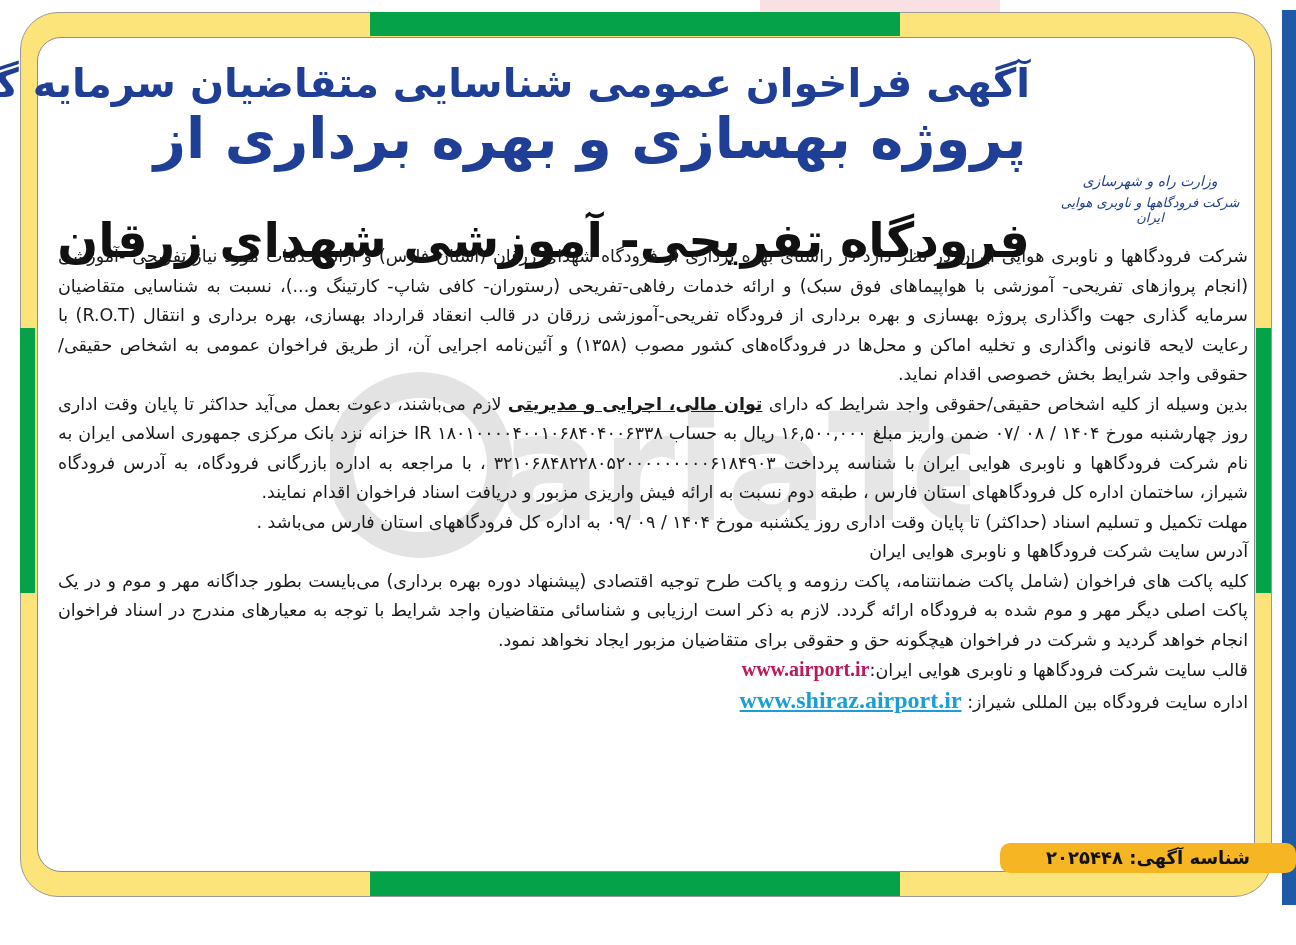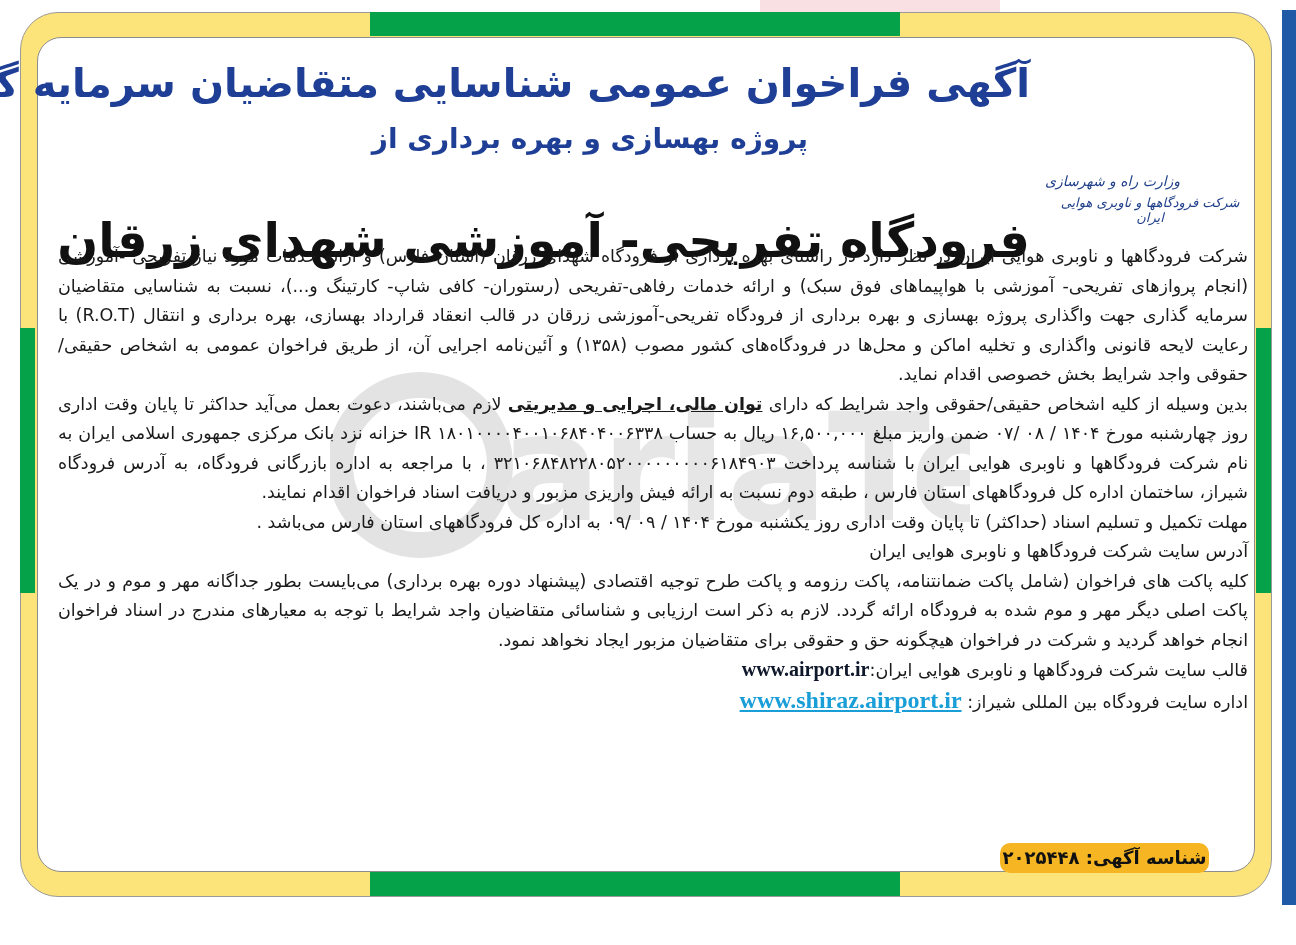--- a/index.html
+++ b/index.html
@@ -17,38 +17,38 @@
     .green-bar-top { position:absolute; left:370px; top:12px; width:530px; height:24px; background:#05a24a; }
     .green-bar-bottom { position:absolute; left:370px; top:872px; width:530px; height:24px; background:#05a24a; }
     .green-bar-left { position:absolute; left:20px; top:328px; width:15px; height:265px; background:#05a24a; }
     .green-bar-right { position:absolute; left:1256px; top:328px; width:15px; height:265px; background:#05a24a; }
     .frame-inner {
       position:absolute; left:37px; top:37px; width:1218px; height:835px;
       background:#ffffff; border-radius:24px; border:1.5px solid #8d8d8d; box-sizing:border-box;
     }
     .logo-box { position:absolute; left:1045px; top:45px; width:210px; height:185px; }
     .logo-circle-wrap { position:absolute; left:35px; top:0; width:140px; height:125px; }
-    .logo-cap1 { position:absolute; left:0; top:128px; width:210px; text-align:left; font-family:"DejaVu Serif", serif; font-style:italic; font-size:14px; color:#1f3f8a; }
+    .logo-cap1 { position:absolute; left:0; top:128px; width:210px; text-align:center; font-family:"DejaVu Serif", serif; font-style:italic; font-size:14px; color:#1f3f8a; }
     .logo-cap2 { position:absolute; left:0; top:150px; width:210px; text-align:center; font-family:"DejaVu Serif", serif; font-style:italic; font-size:13px; color:#1f3f8a; }
     .title-block { position:absolute; left:150px; top:55px; width:880px; direction:rtl; text-align:center; }
     .title-l1 { font-family:"DejaVu Sans", sans-serif; font-weight:bold; font-size:40px; color:#1f3f96; line-height:56px; white-space:nowrap; }
-    .title-l2 { font-family:"DejaVu Sans", sans-serif; font-weight:bold; font-size:28px; color:#1f3f96; line-height:56px; white-space:nowrap; }
+    .title-l2 { font-family:"DejaVu Sans", sans-serif; font-weight:bold; font-size:56px; color:#1f3f96; line-height:56px; white-space:nowrap; }
     .title-l3 { font-family:"DejaVu Sans", sans-serif; font-weight:bold; font-size:48px; color:#111; line-height:58px; white-space:nowrap;margin-top:44px; }
     .body-text {
       position:absolute; left:58px; top:242px; width:1190px; direction:rtl; text-align:justify;
       font-family:"DejaVu Sans", sans-serif; font-size:17.5px; line-height:29.5px; color:#1a1a1a;
     }
     .body-text p { margin:0; text-align-last:right; }
     .b { font-weight:normal; }
     .u { text-decoration:underline; font-weight:bold; }
     .ltr { direction:ltr; unicode-bidi:embed; }
-    .url1 { font-family:"Liberation Serif", serif; font-weight:bold; font-size:20px; color:#0f172a; }
+    .url1 { font-family:"Liberation Serif", serif; font-weight:bold; font-size:20px; color:#be185d; }
     .url2 { font-family:"Liberation Serif", serif; font-weight:bold; font-size:24px; color:#1a9ed8; text-decoration:underline; }
     .id-badge {
-      position:absolute; left:1000px; top:843px; width:209px; height:30px; border-radius:10px;
+      position:absolute; left:1000px; top:843px; width:296px; height:30px; border-radius:10px;
       background:#f6b624; direction:rtl; text-align:center; font-weight:bold; font-size:18px; line-height:30px; color:#111;
     }
     .watermark { position:absolute; left:330px; top:370px; width:640px; height:190px; pointer-events:none; }
   </style>
 </head>
 <body>
 
 <div class="top-pink"></div>
 <div class="right-strip"></div>
 

